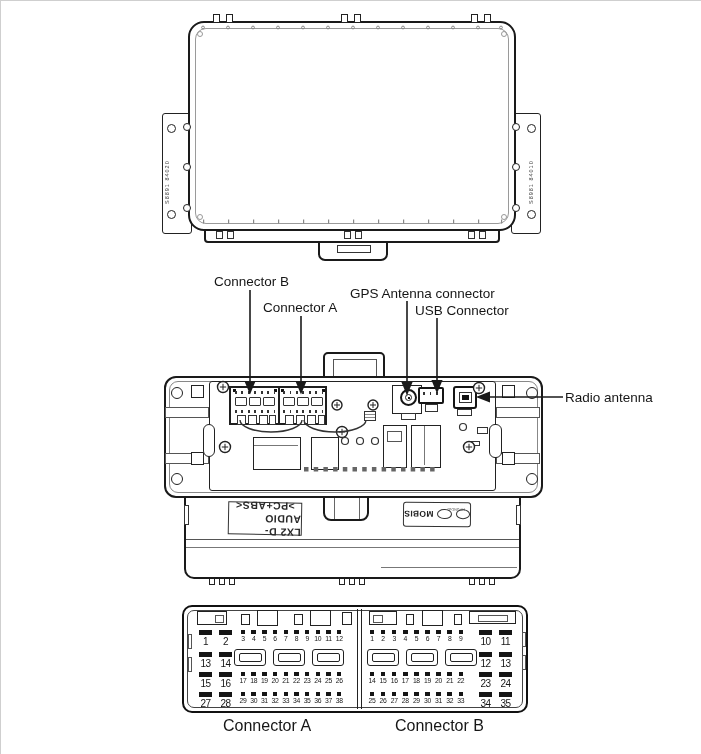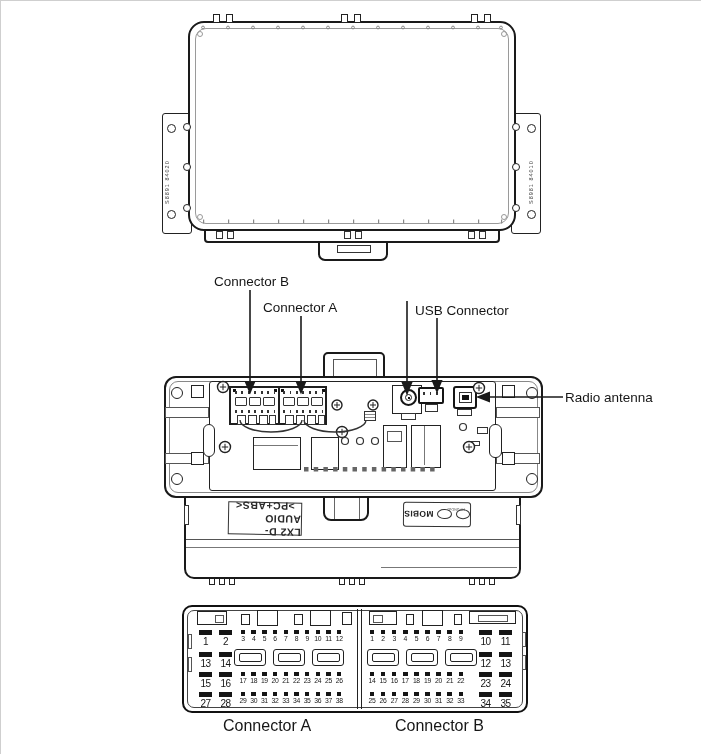--- a/index.html
+++ b/index.html
@@ -687,16 +687,17 @@
         <circle cx="199" cy="33" r="2.5"></circle>
           <circle cx="503" cy="33" r="2.5"></circle>
         <circle cx="199" cy="216" r="2.5"></circle>
           <circle cx="503" cy="216" r="2.5"></circle>
       </g>
     </g>
   </svg>
 
   <div class="lbl" style="left:213px;top:273px">Connector B</div>
   <div class="lbl" style="left:262px;top:299px">Connector A</div>
+  <div class="lbl" style="left:349px;top:285px">GPS Antenna connector</div>
   <div class="lbl" style="left:414px;top:302px">USB Connector</div>
   <div class="lbl" style="left:564px;top:389px">Radio antenna</div>
 
 </div>
 
 </body></html>

